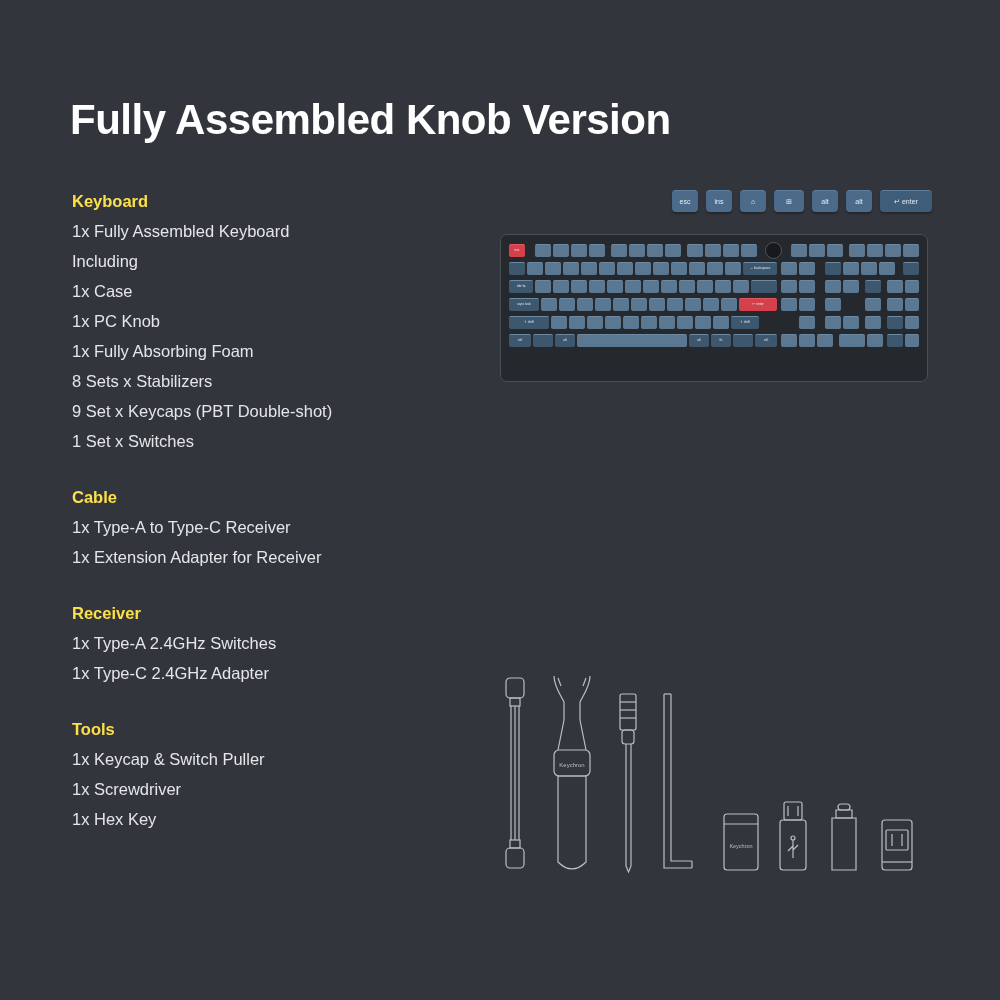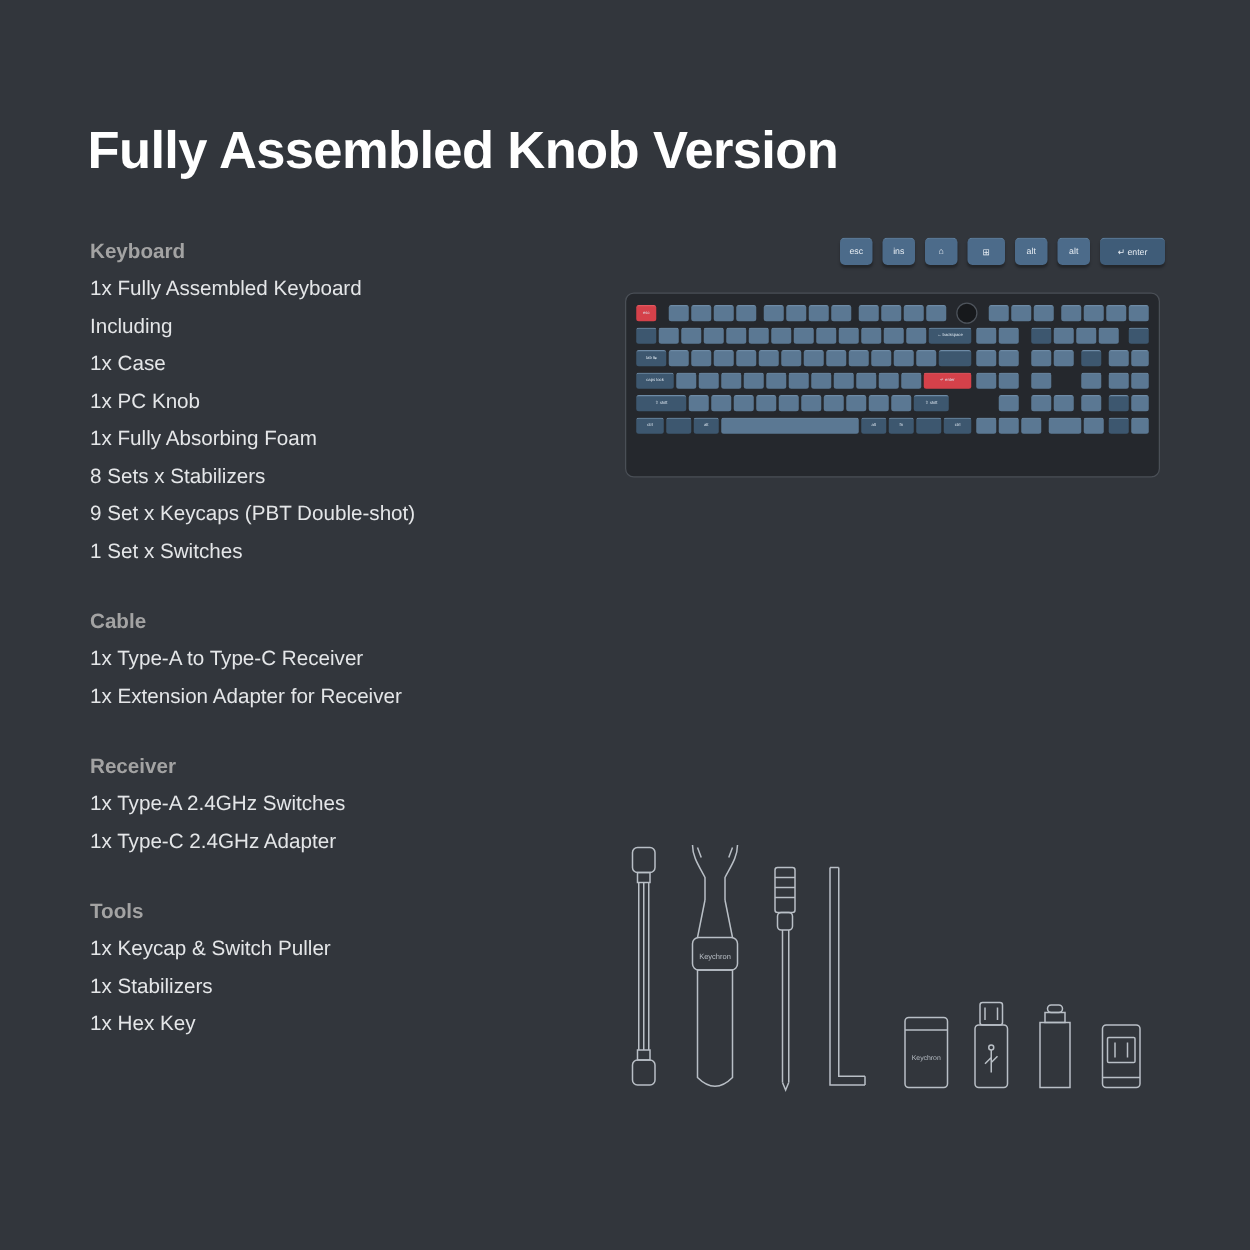--- a/index.html
+++ b/index.html
@@ -25,21 +25,21 @@
   .speclist {
     position: absolute;
     left: 72px; top: 186px;
     width: 420px;
   }
   .group { margin-bottom: 26px; }
   .group:last-child { margin-bottom: 0; }
   .group-head {
     font-size: 16.5px;
     font-weight: bold;
-    color: #a3a3a3;
+    color: #fde047;
     line-height: 30px;
   }
   .group-item {
     font-size: 16.5px;
     font-weight: normal;
     color: #e4e6e8;
     line-height: 30px;
     white-space: nowrap;
   }
 
@@ -134,21 +134,21 @@
 
     <div class="group">
       <div class="group-head">Receiver</div>
       <div class="group-item">1x Type-A 2.4GHz Switches</div>
       <div class="group-item">1x Type-C 2.4GHz Adapter</div>
     </div>
 
     <div class="group">
       <div class="group-head">Tools</div>
       <div class="group-item">1x Keycap &amp; Switch Puller</div>
-      <div class="group-item">1x Stabilizers</div>
+      <div class="group-item">1x Screwdriver</div>
       <div class="group-item">1x Hex Key</div>
     </div>
 
   </div>
 
   <div class="keycaps-row">
     <div class="cap w1">esc</div>
     <div class="cap w1">ins</div>
     <div class="cap w1">⌂</div>
     <div class="cap w2">⊞</div>

